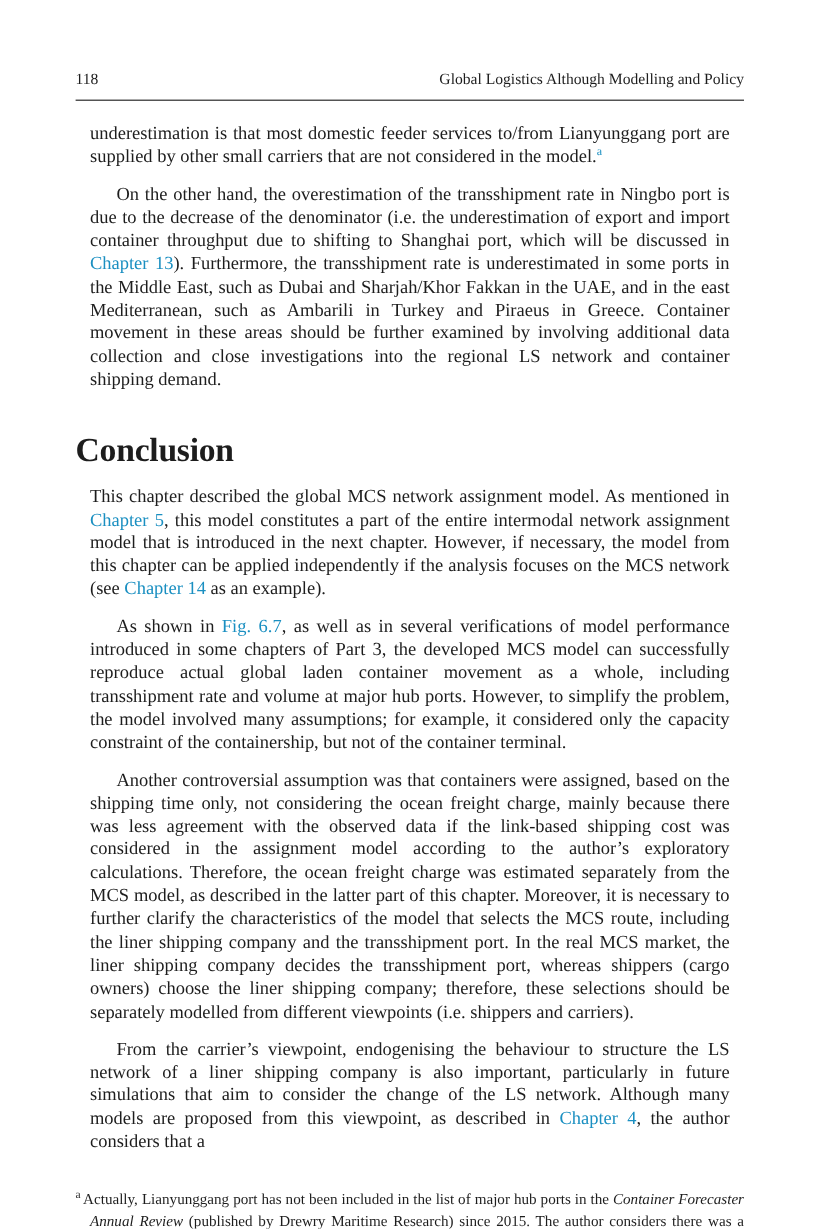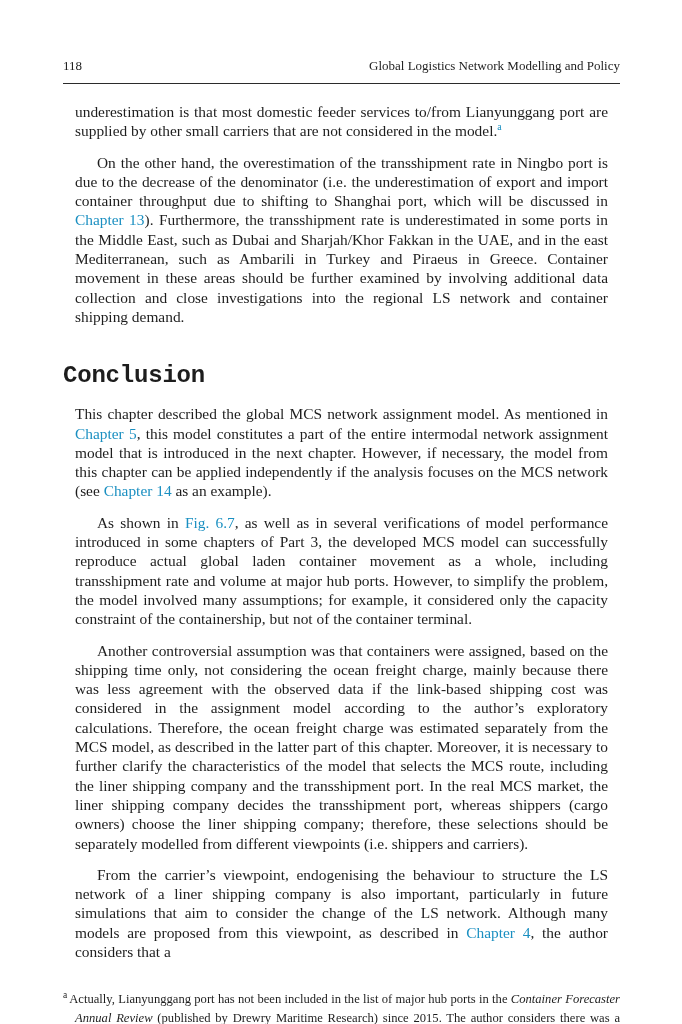--- a/index.html
+++ b/index.html
@@ -35,23 +35,23 @@
   }
   .body-content {
     margin-top: 18px;
     font-size: 15.4px;
     line-height: 19.3px;
     text-align: justify;
   }
   p.para { margin: 12px; }
   p.para.indent { text-indent: 22px; }
   h2.section-heading {
-    font-family: Liberation Mono, monospace;
+    font-family: Liberation Serif, serif;
     font-weight: 700;
-    font-size: 24px;
+    font-size: 28px;
     line-height: 26px;
     letter-spacing: -0.2px;
     margin: 37px 0 15px 0;
     color: var(--text-color);
     text-align: left;
   }
   .link { color: var(--link-color); cursor: pointer; }
   sup.fn-ref {
     font-size: 10px;
     line-height: 0;
@@ -75,21 +75,21 @@
     margin-right: 2px;
   }
   em { font-style: italic; }
 </style>
 </head>
 <body>
 
 <div class="page">
   <header class="running-head">
     <span>118</span>
-    <span>Global Logistics Network Modelling and Policy</span>
+    <span>Global Logistics Although Modelling and Policy</span>
   </header>
   <main class="body-content">
       <p class="para"><span>underestimation is that most domestic feeder services to/from Lianyunggang port are supplied by other small carriers that are not considered in the model.</span><sup class="link fn-ref">a</sup></p>
       <p class="para indent"><span>On the other hand, the overestimation of the transshipment rate in Ningbo port is due to the decrease of the denominator (i.e. the underestimation of export and import container throughput due to shifting to Shanghai port, which will be discussed in </span><span class="link">Chapter 13</span><span>). Furthermore, the transshipment rate is underestimated in some ports in the Middle East, such as Dubai and Sharjah/Khor Fakkan in the UAE, and in the east Mediterranean, such as Ambarili in Turkey and Piraeus in Greece. Container movement in these areas should be further examined by involving additional data collection and close investigations into the regional LS network and container shipping demand.</span></p>
       <h2 class="section-heading">Conclusion</h2>
       <p class="para"><span>This chapter described the global MCS network assignment model. As mentioned in </span><span class="link">Chapter 5</span><span>, this model constitutes a part of the entire intermodal network assignment model that is introduced in the next chapter. However, if necessary, the model from this chapter can be applied independently if the analysis focuses on the MCS network (see </span><span class="link">Chapter 14</span><span> as an example).</span></p>
       <p class="para indent"><span>As shown in </span><span class="link">Fig. 6.7</span><span>, as well as in several verifications of model performance introduced in some chapters of Part 3, the developed MCS model can successfully reproduce actual global laden container movement as a whole, including transshipment rate and volume at major hub ports. However, to simplify the problem, the model involved many assumptions; for example, it considered only the capacity constraint of the containership, but not of the container terminal.</span></p>
       <p class="para indent"><span>Another controversial assumption was that containers were assigned, based on the shipping time only, not considering the ocean freight charge, mainly because there was less agreement with the observed data if the link-based shipping cost was considered in the assignment model according to the author’s exploratory calculations. Therefore, the ocean freight charge was estimated separately from the MCS model, as described in the latter part of this chapter. Moreover, it is necessary to further clarify the characteristics of the model that selects the MCS route, including the liner shipping company and the transshipment port. In the real MCS market, the liner shipping company decides the transshipment port, whereas shippers (cargo owners) choose the liner shipping company; therefore, these selections should be separately modelled from different viewpoints (i.e. shippers and carriers).</span></p>
       <p class="para indent"><span>From the carrier’s viewpoint, endogenising the behaviour to structure the LS network of a liner shipping company is also important, particularly in future simulations that aim to consider the change of the LS network. Although many models are proposed from this viewpoint, as described in </span><span class="link">Chapter 4</span><span>, the author considers that a</span></p>
     </main>

